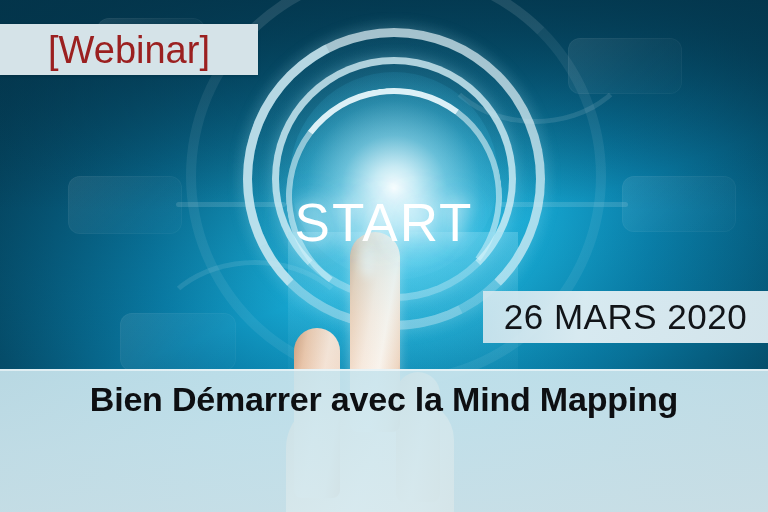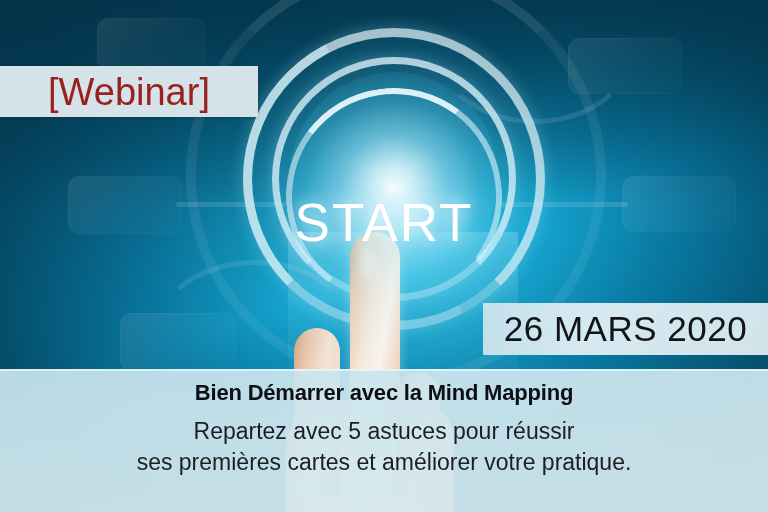--- a/index.html
+++ b/index.html
@@ -181,34 +181,33 @@
   .webinar-badge {
     position: absolute;
     left: 0; top: 24px;
     width: 258px; height: 51px;
     background: #d5e3e8;
     display: flex;
     align-items: center;
     justify-content: center;
     z-index: 10;
     box-shadow: 0 1px 3px rgba(0,0,0,0.18);
-    margin-top: 42px;
   }
   .webinar-badge span {
     color: #9b2020;
     font-size: 38px;
     font-weight: 400;
     letter-spacing: 0px;
     line-height: 1;
   }
 
   
   .date-banner {
     position: absolute;
-    right: 0; top: 303px;
+    right: 0; top: 291px;
     width: 285px; height: 52px;
     background: linear-gradient(100deg, rgba(216,233,240,0.88) 0%, rgba(226,239,244,0.95) 35%, rgba(219,234,240,0.96) 100%);
     display: flex;
     align-items: center;
     justify-content: center;
     z-index: 10;
   }
   .date-banner span {
     color: #111418;
     font-size: 35px;
@@ -230,21 +229,21 @@
     left: 0; right: 0; top: 0; height: 2px;
     background: rgba(255,255,255,0.55);
   }
   .panel-content {
     position: relative;
     z-index: 3;
     text-align: center;
     padding-top: 11px;
   }
   .poster-title {
-    font-size: 22px;
+    font-size: 34px;
     font-weight: bold;
     color: #0d0f12;
     line-height: 1.15;
     letter-spacing: -0.2px;
   }
   .poster-sub {
     margin-top: 11px;
     font-size: 23px;
     color: #1b1e22;
     line-height: 1.34;
@@ -294,20 +293,16 @@
   </div>
 
   <div class="date-banner">
     <span>26 MARS 2020</span>
   </div>
 
   <div class="bottom-panel">
     <div class="panel-top-line"></div>
     <div class="panel-content">
       <div class="poster-title">Bien Démarrer avec la Mind Mapping</div>
-      <div class="poster-sub">
-        <div>Repartez avec 5 astuces pour réussir</div>
-        <div>ses premières cartes et améliorer votre pratique.</div>
-      </div>
     </div>
   </div>
 
 </div>
 
 </body></html>

